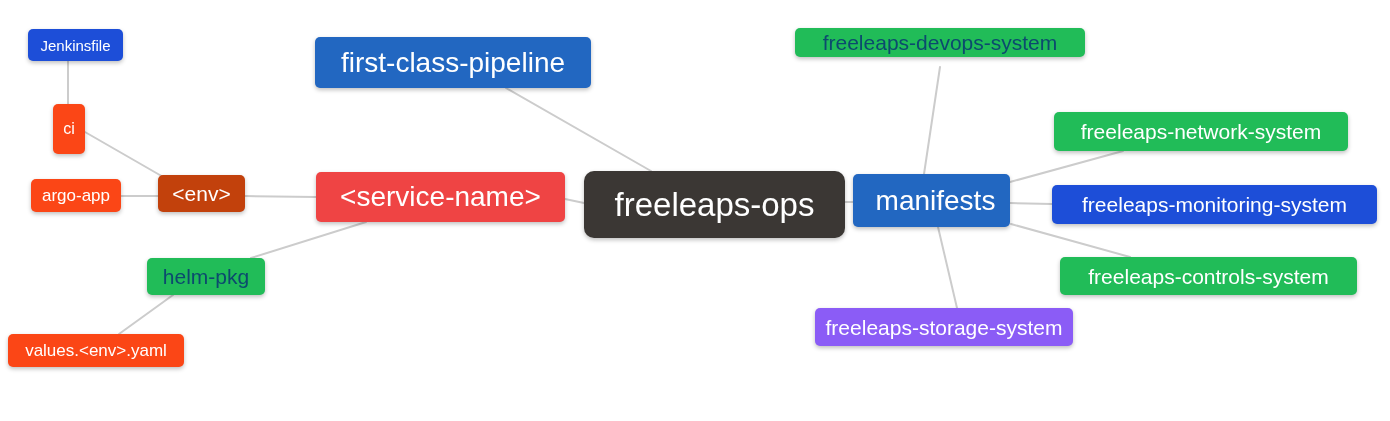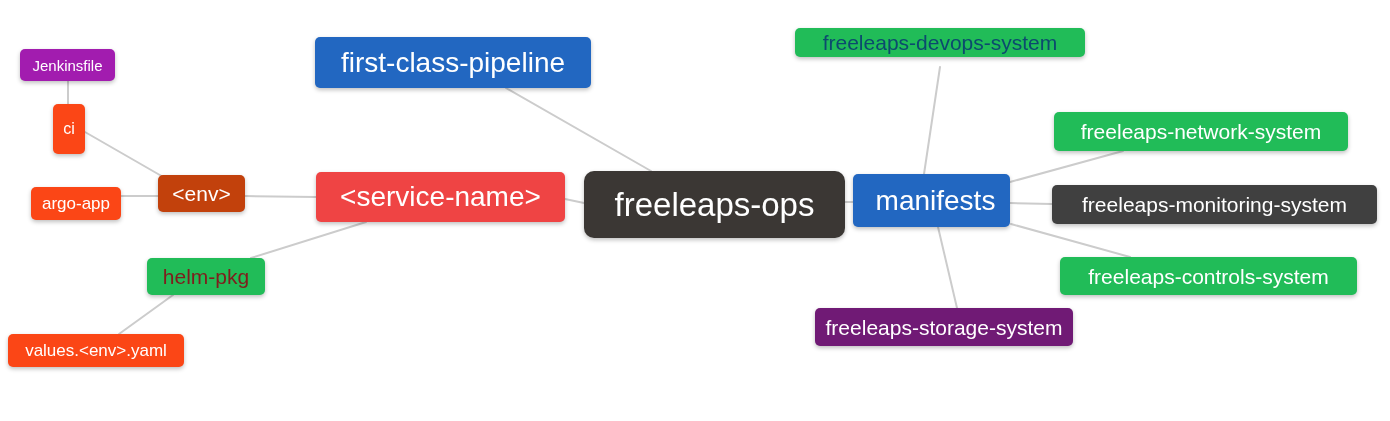--- a/index.html
+++ b/index.html
@@ -58,24 +58,24 @@
       <line x1="1010" y1="203" x2="1052" y2="204" stroke="#CCCCCC" stroke-width="2" stroke-linecap="round"></line>
       <line x1="1011" y1="224" x2="1130" y2="257" stroke="#CCCCCC" stroke-width="2" stroke-linecap="round"></line>
       <line x1="938" y1="227" x2="957" y2="308" stroke="#CCCCCC" stroke-width="2" stroke-linecap="round"></line>
     </svg>
   <div id="nodes">
       <div class="node root" style="left: 584px; top: 171px; width: 261px; height: 67px; font-size: 33px; background: rgb(59, 55, 52); color: rgb(255, 255, 255);">freeleaps-ops</div>
       <div class="node" style="left: 315px; top: 37px; width: 276px; height: 51px; font-size: 28px; background: rgb(34, 103, 193); color: rgb(255, 255, 255);">first-class-pipeline</div>
       <div class="node" style="left: 316px; top: 172px; width: 249px; height: 50px; font-size: 28px; background: #ef4444; color: rgb(255, 255, 255);">&lt;service-name&gt;</div>
       <div class="node" style="left: 853px; top: 174px; width: 157px; height: 53px; font-size: 28px; background: rgb(34, 103, 193); color: rgb(255, 255, 255); padding-left: 8px;">manifests</div>
       <div class="node" style="left: 158px; top: 175px; width: 87px; height: 37px; font-size: 21px; background: #c2410c; color: rgb(255, 255, 255);">&lt;env&gt;</div>
-      <div class="node" style="left: 147px; top: 258px; width: 118px; height: 37px; font-size: 21px; background: rgb(33, 188, 88); color: #7f1d1d;">helm-pkg</div>
+      <div class="node" style="left: 147px; top: 258px; width: 118px; height: 37px; font-size: 21px; background: rgb(33, 188, 88); color: #0c4a6e;">helm-pkg</div>
       <div class="node" style="left: 53px; top: 104px; width: 32px; height: 50px; font-size: 16px; background: rgb(251, 70, 22); color: rgb(255, 255, 255);">ci</div>
-      <div class="node" style="left: 31px; top: 179px; width: 90px; height: 33px; font-size: 17px; background: rgb(251, 70, 22); color: rgb(255, 255, 255); margin-top: 8px;">argo-app</div>
-      <div class="node" style="left: 20px; top: 29px; width: 95px; height: 32px; font-size: 15px; background: #a21caf; color: rgb(255, 255, 255); margin-top: 20px;">Jenkinsfile</div>
+      <div class="node" style="left: 31px; top: 179px; width: 90px; height: 33px; font-size: 17px; background: rgb(251, 70, 22); color: rgb(255, 255, 255);">argo-app</div>
+      <div class="node" style="left: 28px; top: 29px; width: 95px; height: 32px; font-size: 15px; background: #1d4ed8; color: rgb(255, 255, 255);">Jenkinsfile</div>
       <div class="node" style="left: 8px; top: 334px; width: 176px; height: 33px; font-size: 17px; background: rgb(251, 70, 22); color: rgb(255, 255, 255);">values.&lt;env&gt;.yaml</div>
       <div class="node" style="left: 795px; top: 28px; width: 290px; height: 29px; font-size: 21px; background: rgb(33, 188, 88); color: #0c4a6e;">freeleaps-devops-system</div>
       <div class="node" style="left: 1054px; top: 112px; width: 294px; height: 39px; font-size: 21px; background: rgb(33, 188, 88); color: rgb(255, 255, 255);">freeleaps-network-system</div>
-      <div class="node" style="left: 1052px; top: 185px; width: 325px; height: 39px; font-size: 21px; background: #404040; color: rgb(255, 255, 255);">freeleaps-monitoring-system</div>
+      <div class="node" style="left: 1052px; top: 185px; width: 325px; height: 39px; font-size: 21px; background: #1d4ed8; color: rgb(255, 255, 255);">freeleaps-monitoring-system</div>
       <div class="node" style="left: 1060px; top: 257px; width: 297px; height: 38px; font-size: 21px; background: rgb(33, 188, 88); color: rgb(255, 255, 255);">freeleaps-controls-system</div>
-      <div class="node" style="left: 815px; top: 308px; width: 258px; height: 38px; font-size: 21px; background: #701a75; color: rgb(255, 255, 255);">freeleaps-storage-system</div>
+      <div class="node" style="left: 815px; top: 308px; width: 258px; height: 38px; font-size: 21px; background: #8b5cf6; color: rgb(255, 255, 255);">freeleaps-storage-system</div>
     </div>
 </div>
 
 </body></html>

